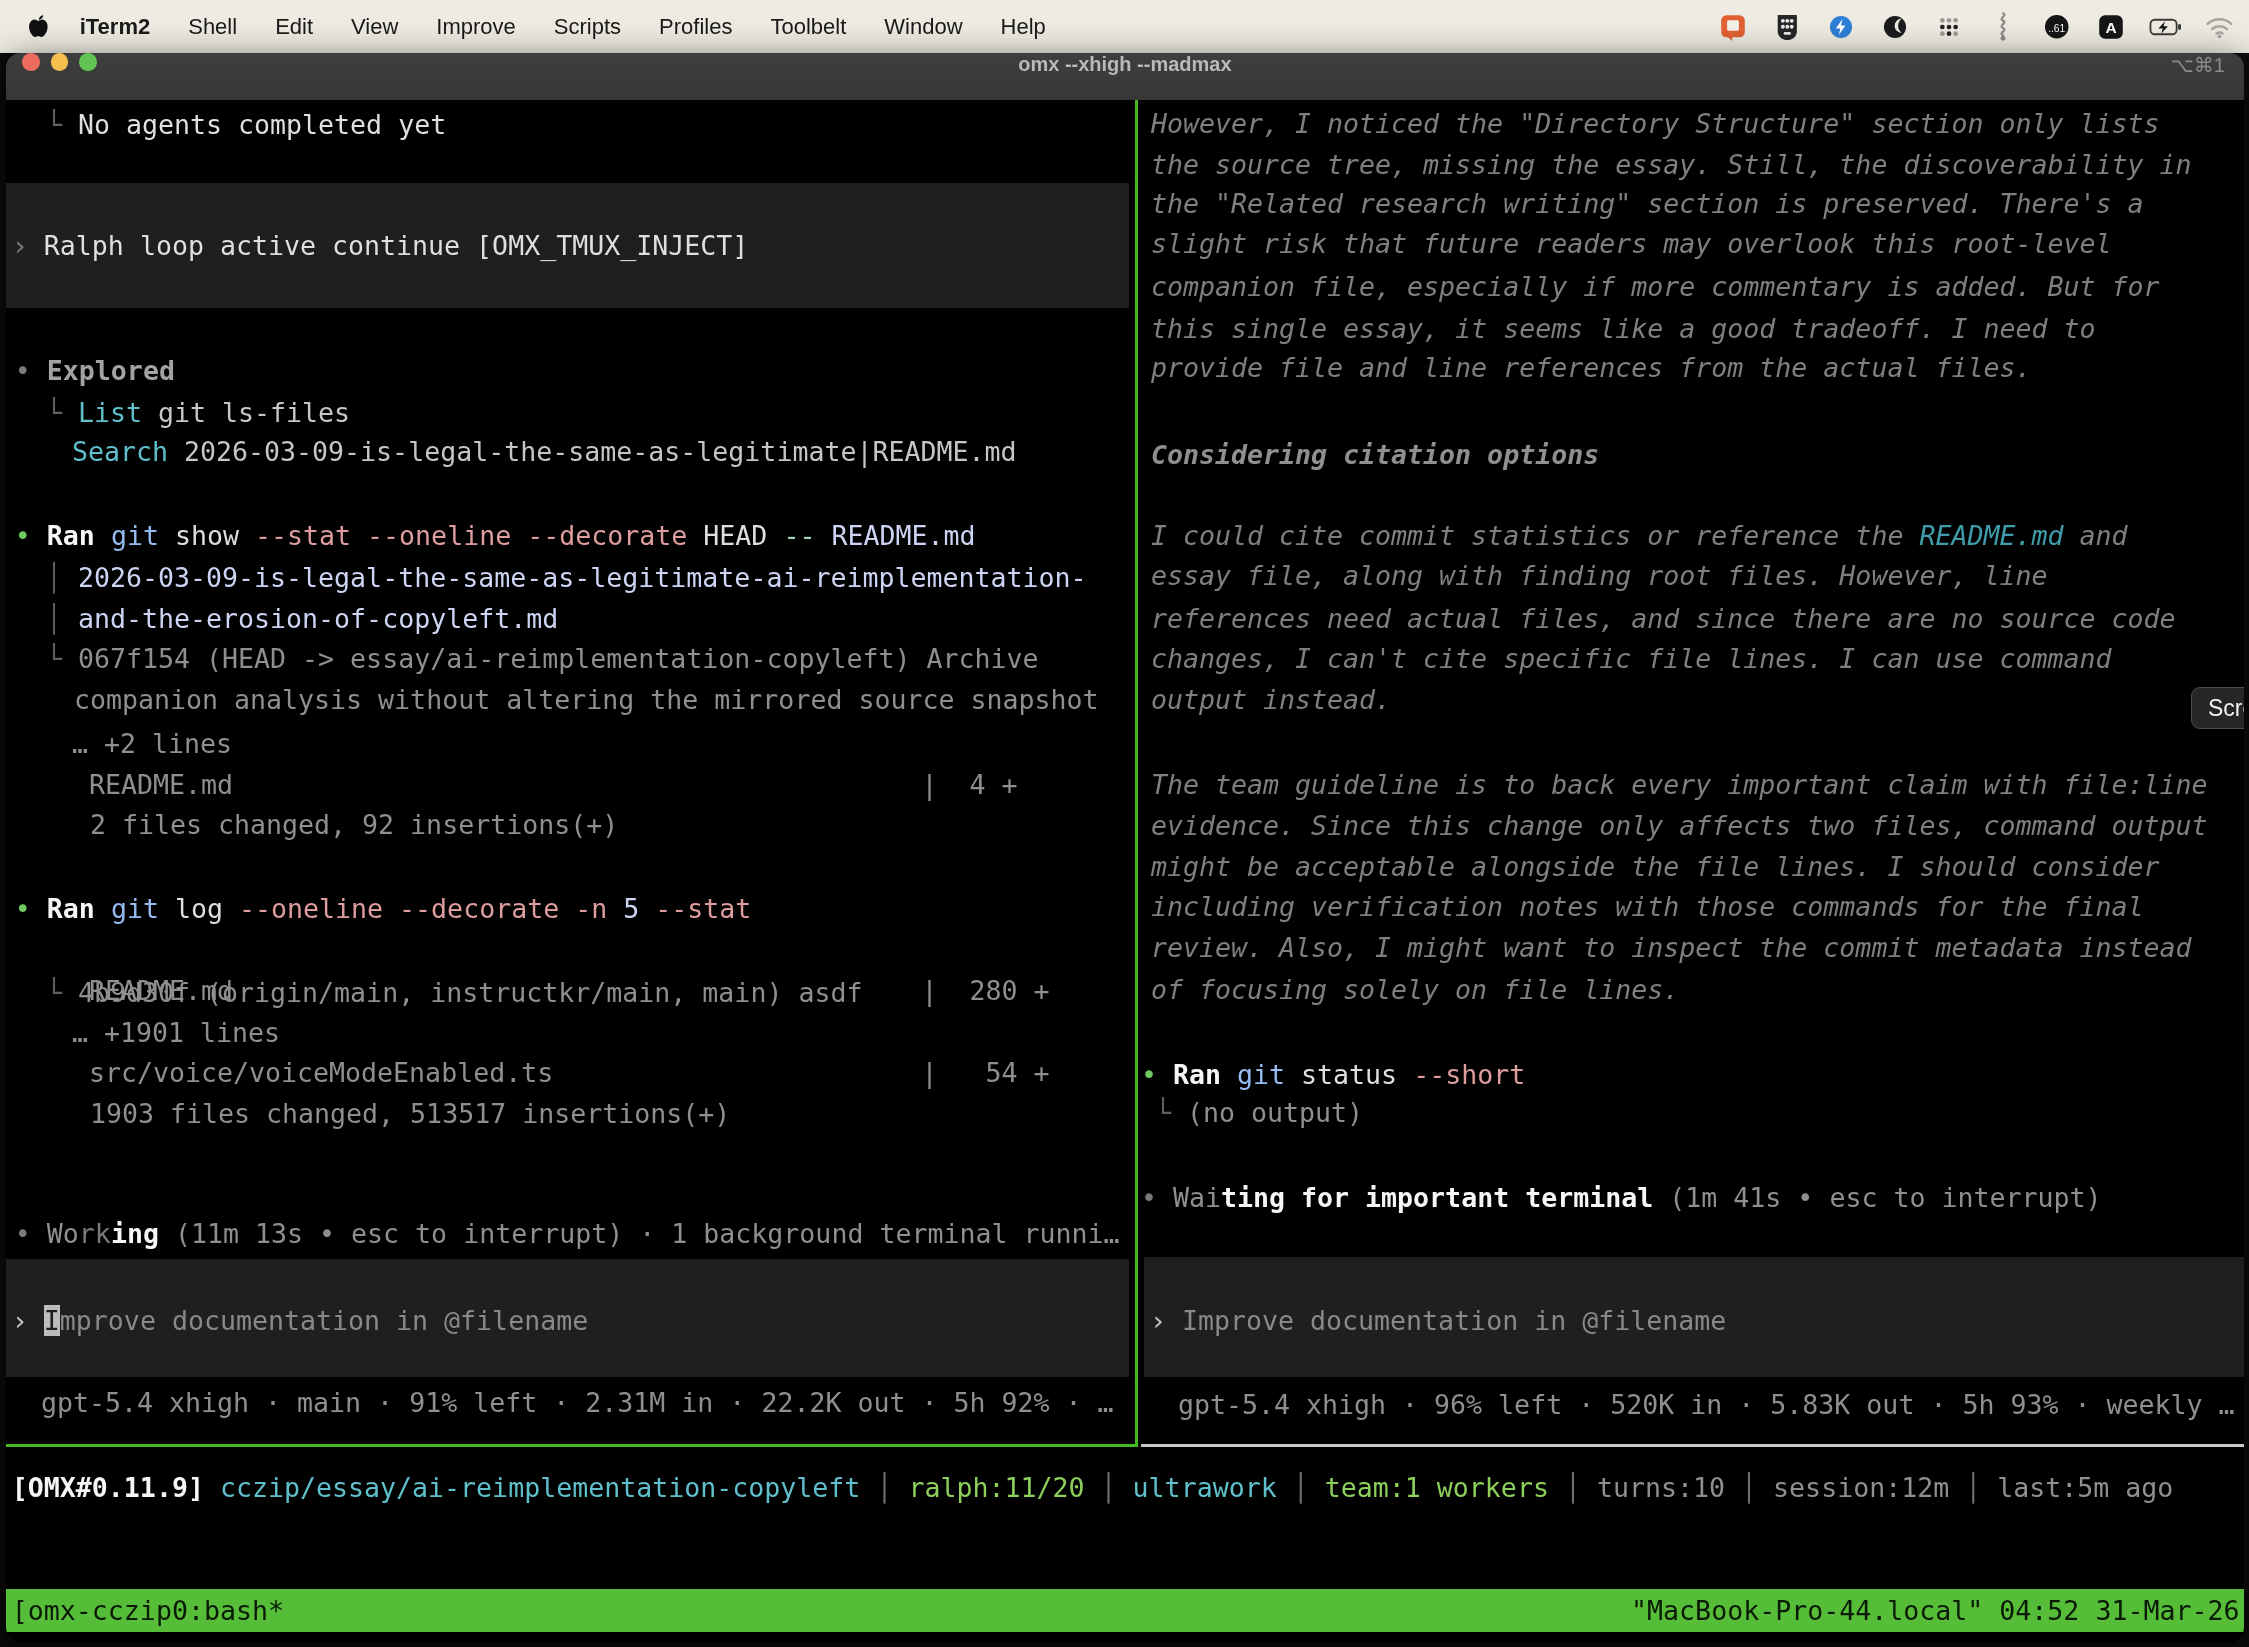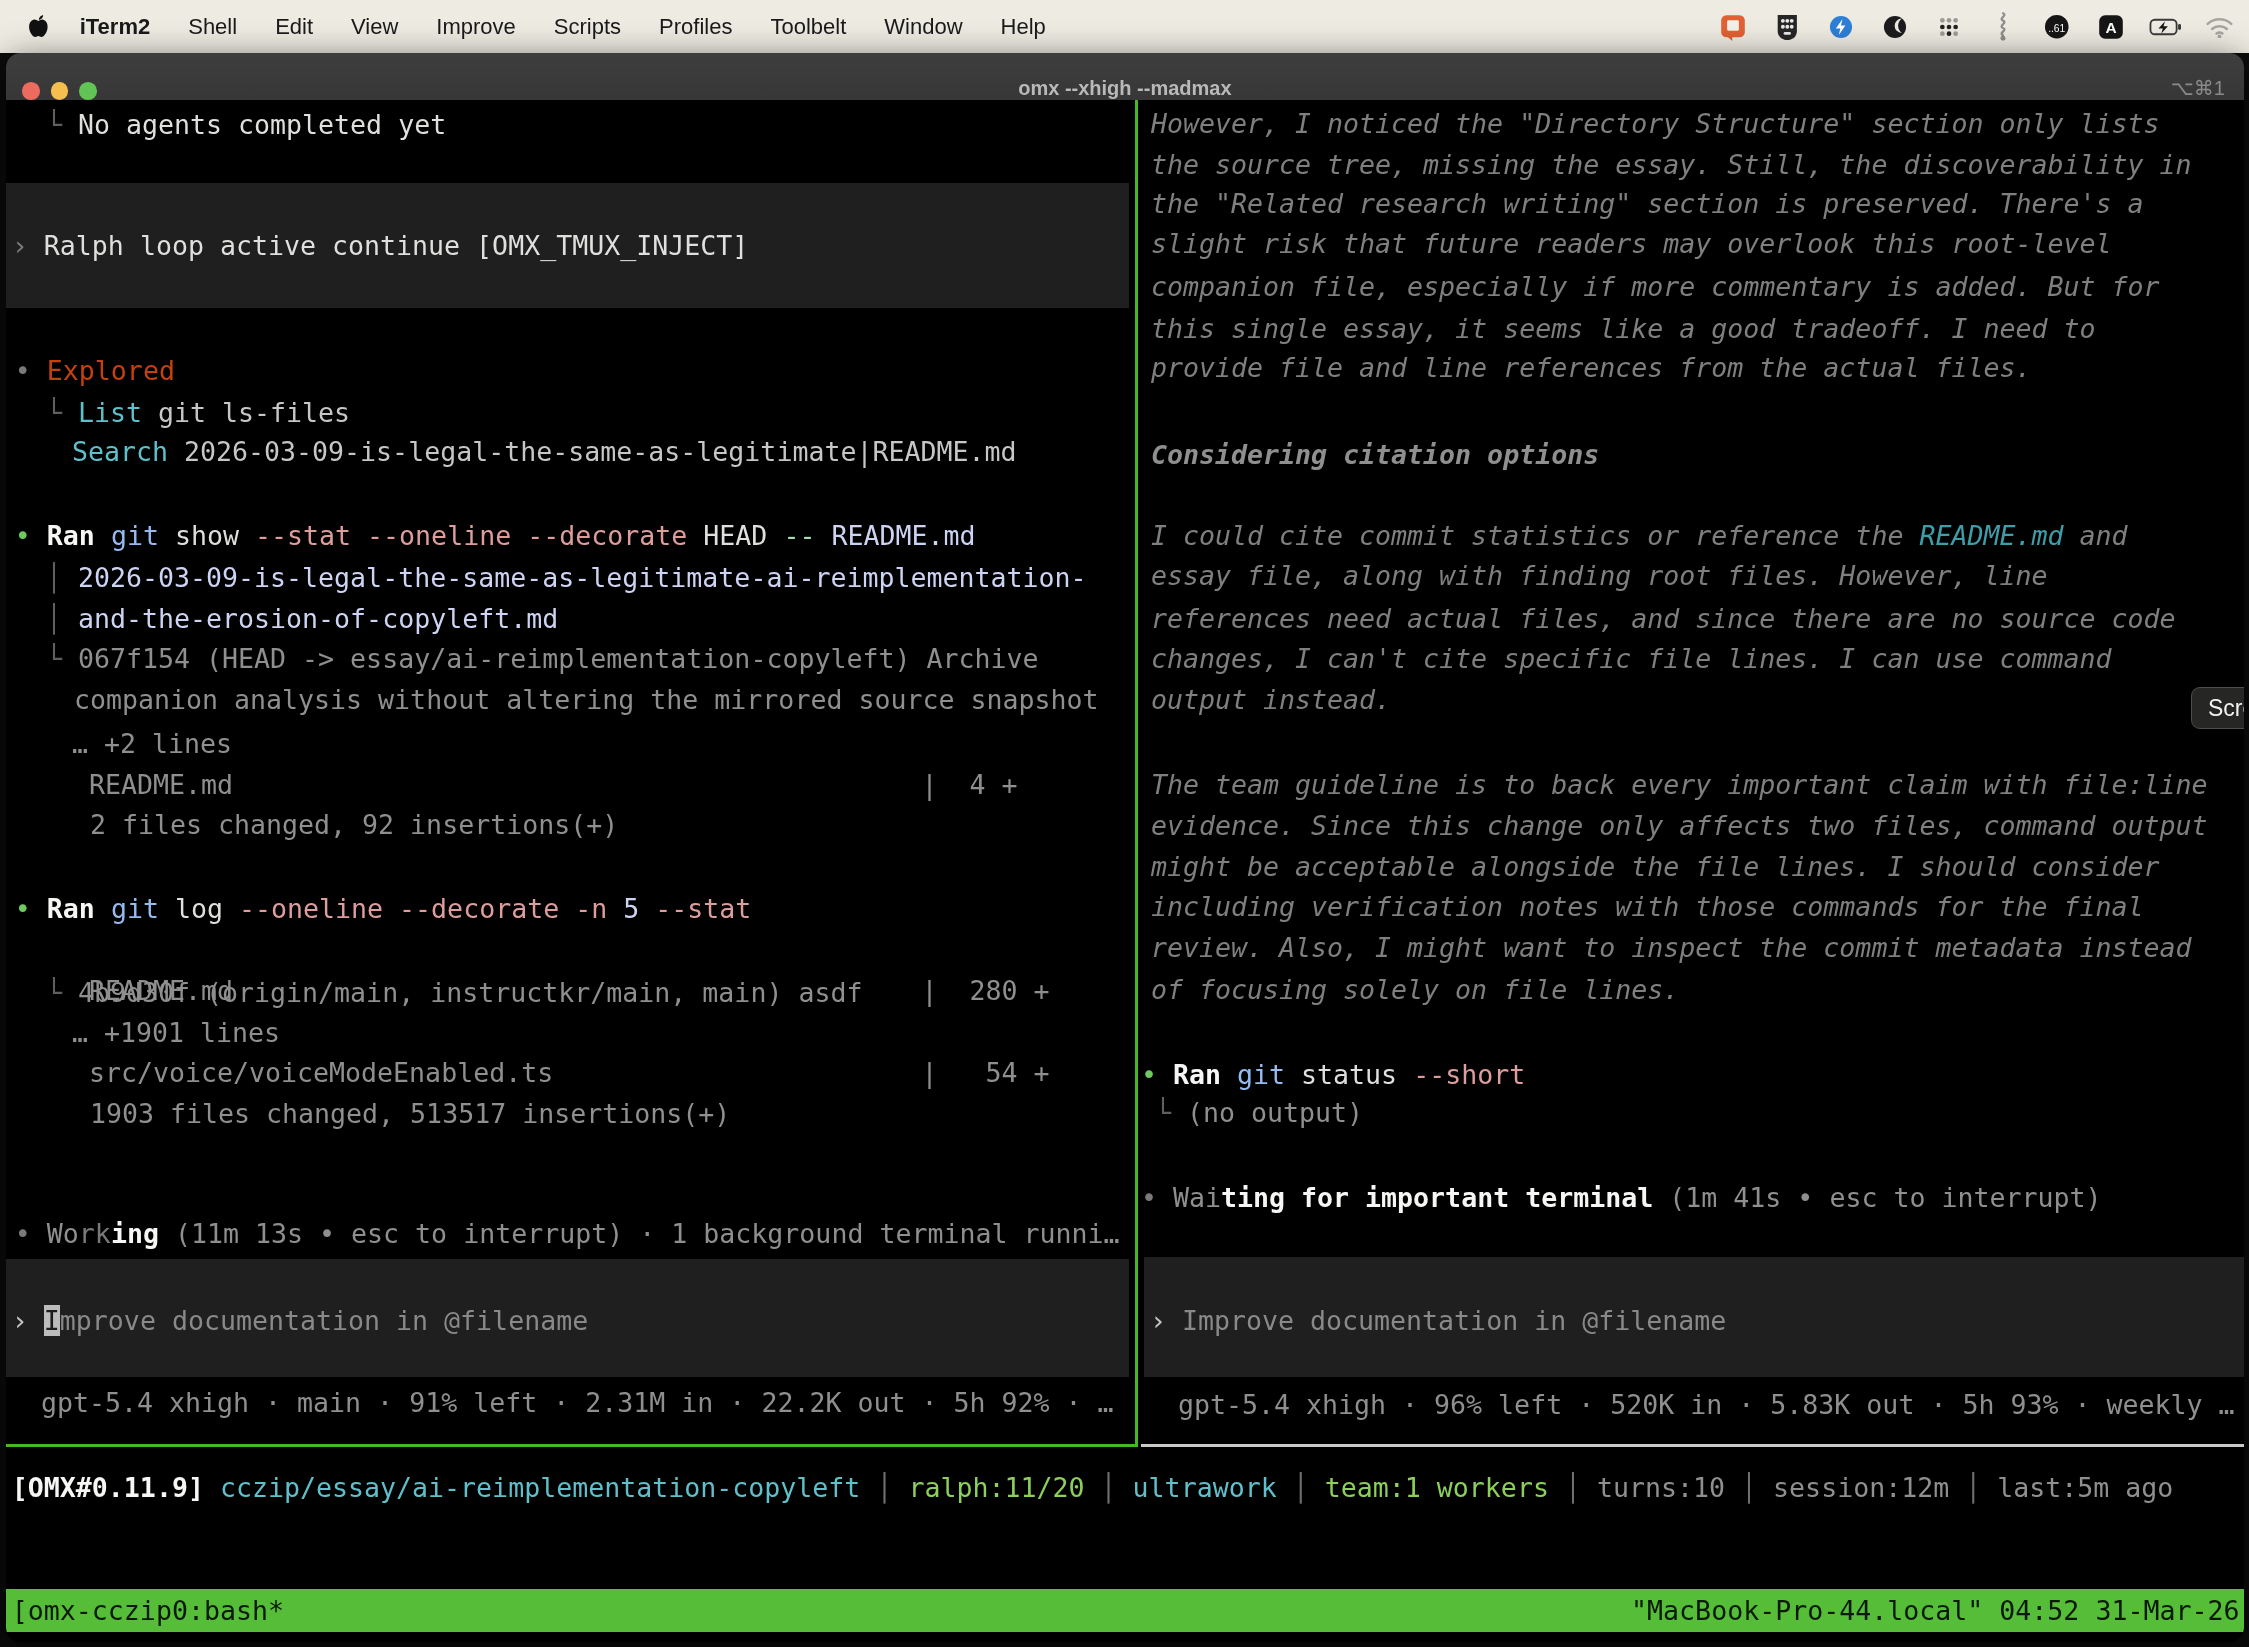--- a/index.html
+++ b/index.html
@@ -13,21 +13,21 @@
   .menu-items{display:flex;align-items:center;margin-left:31px;gap:38px;}
   .menu-item{white-space:nowrap;}
   .menu-item.app{font-weight:bold;}
   .menu-status{margin-left:auto;margin-right:14.8px;display:flex;align-items:center;gap:22px;}
   .mi{display:flex;align-items:center;justify-content:center;width:32px;height:32px;}
   
   .window{position:absolute;left:5.9px;top:53px;width:2238px;height:1589px;background:#000;
           border-radius:14.8px;overflow:hidden;box-shadow:0 10.3px 37px rgba(0,0,0,.7);}
   .titlebar{position:absolute;left:0;top:0;right:0;height:47px;
             background:linear-gradient(#3e3e3e,#373737);border-bottom:0.7px solid #232323;
-            display:flex;align-items:flex-end;font-family:"Liberation Sans",sans-serif;}
+            display:flex;align-items:flex-start;font-family:"Liberation Sans",sans-serif;}
   .lights{display:flex;gap:11px;margin-left:16px;}
   .light{width:17.7px;height:17.7px;border-radius:50%;}
   .light.red{background:#ec6a5e;}.light.yellow{background:#f5bf4f;}.light.green{background:#61c454;}
   .win-title{position:absolute;left:0;right:0;text-align:center;color:#b9b9b9;
              font-size:20px;font-weight:bold;}
   .win-shortcut{position:absolute;right:19px;color:#8a8a8a;font-size:20px;}
   .content{position:absolute;left:0;top:47px;width:2238px;height:1542px;background:#000;}
   .tline{position:absolute;font-size:26.6px;line-height:42px;white-space:pre;}
   .panel-box{position:absolute;background:#1f1f1f;}
   .inject-box{left:0;top:83px;width:1123px;height:125px;}
@@ -172,21 +172,21 @@
     <div class="panel-box input-left"></div>
     <div class="panel-box input-right"></div>
 
     <div class="pane-divider"></div>
     <div class="border-left"></div>
     <div class="border-right"></div>
 
     <div id="pane-left">
         <div class="tline" style="left: 40px; top: 3.7px;"><span style="color: rgb(95, 95, 95);">└ </span><span style="color: rgb(223, 223, 221);">No agents completed yet</span></div>
         <div class="tline" style="left: 5.9px; top: 125px;"><span style="color: rgb(122, 122, 122);">› </span><span style="color: rgb(223, 223, 221);">Ralph loop active continue [OMX_TMUX_INJECT]</span></div>
-        <div class="tline" style="left: 8.9px; top: 250px;"><span style="color: rgb(122, 122, 122);">• </span><span style="color: #c2410c; font-weight: normal;">Explored</span></div>
+        <div class="tline" style="left: 8.9px; top: 250px;"><span style="color: rgb(122, 122, 122);">• </span><span style="color: #a3a3a3; font-weight: bold;">Explored</span></div>
         <div class="tline" style="left: 40px; top: 292px;"><span style="color: rgb(95, 95, 95);">└ </span><span style="color: rgb(95, 192, 203);">List</span><span style="color: rgb(198, 198, 198);"> git ls-files</span></div>
         <div class="tline" style="left: 66px; top: 331px;"><span style="color: rgb(95, 192, 203);">Search</span><span style="color: rgb(198, 198, 198);"> 2026-03-09-is-legal-the-same-as-legitimate|README.md</span></div>
         <div class="tline" style="left: 8.9px; top: 415px;"><span style="color: rgb(110, 201, 95);">• </span><span style="color: rgb(246, 246, 244); font-weight: bold;">Ran</span><span style="color: rgb(223, 223, 221);"> </span><span style="color: rgb(149, 186, 240);">git</span><span style="color: rgb(223, 223, 221);"> show </span><span style="color: rgb(222, 157, 157);">--stat --oneline --decorate</span><span style="color: rgb(223, 223, 221);"> HEAD </span><span style="color: rgb(169, 220, 182);">--</span><span style="color: rgb(223, 223, 221);"> </span><span style="color: rgb(205, 211, 242);">README.md</span></div>
         <div class="tline" style="left: 40px; top: 457px;"><span style="color: rgb(95, 95, 95);">│ </span><span style="color: rgb(205, 211, 242);">2026-03-09-is-legal-the-same-as-legitimate-ai-reimplementation-</span></div>
         <div class="tline" style="left: 40px; top: 498px;"><span style="color: rgb(95, 95, 95);">│ </span><span style="color: rgb(205, 211, 242);">and-the-erosion-of-copyleft.md</span></div>
         <div class="tline" style="left: 40px; top: 538px;"><span style="color: rgb(95, 95, 95);">└ </span><span style="color: rgb(143, 143, 143);">067f154 (HEAD -&gt; essay/ai-reimplementation-copyleft) Archive</span></div>
         <div class="tline" style="left: 68px; top: 579px;"><span style="color: rgb(143, 143, 143);">companion analysis without altering the mirrored source snapshot</span></div>
         <div class="tline" style="left: 66px; top: 623px;"><span style="color: rgb(143, 143, 143);">… +2 lines</span></div>
         <div class="tline" style="left: 83px; top: 664px;"><span style="color: rgb(143, 143, 143);">README.md                                           |  4 +</span></div>
         <div class="tline" style="left: 84px; top: 704px;"><span style="color: rgb(143, 143, 143);">2 files changed, 92 insertions(+)</span></div>

